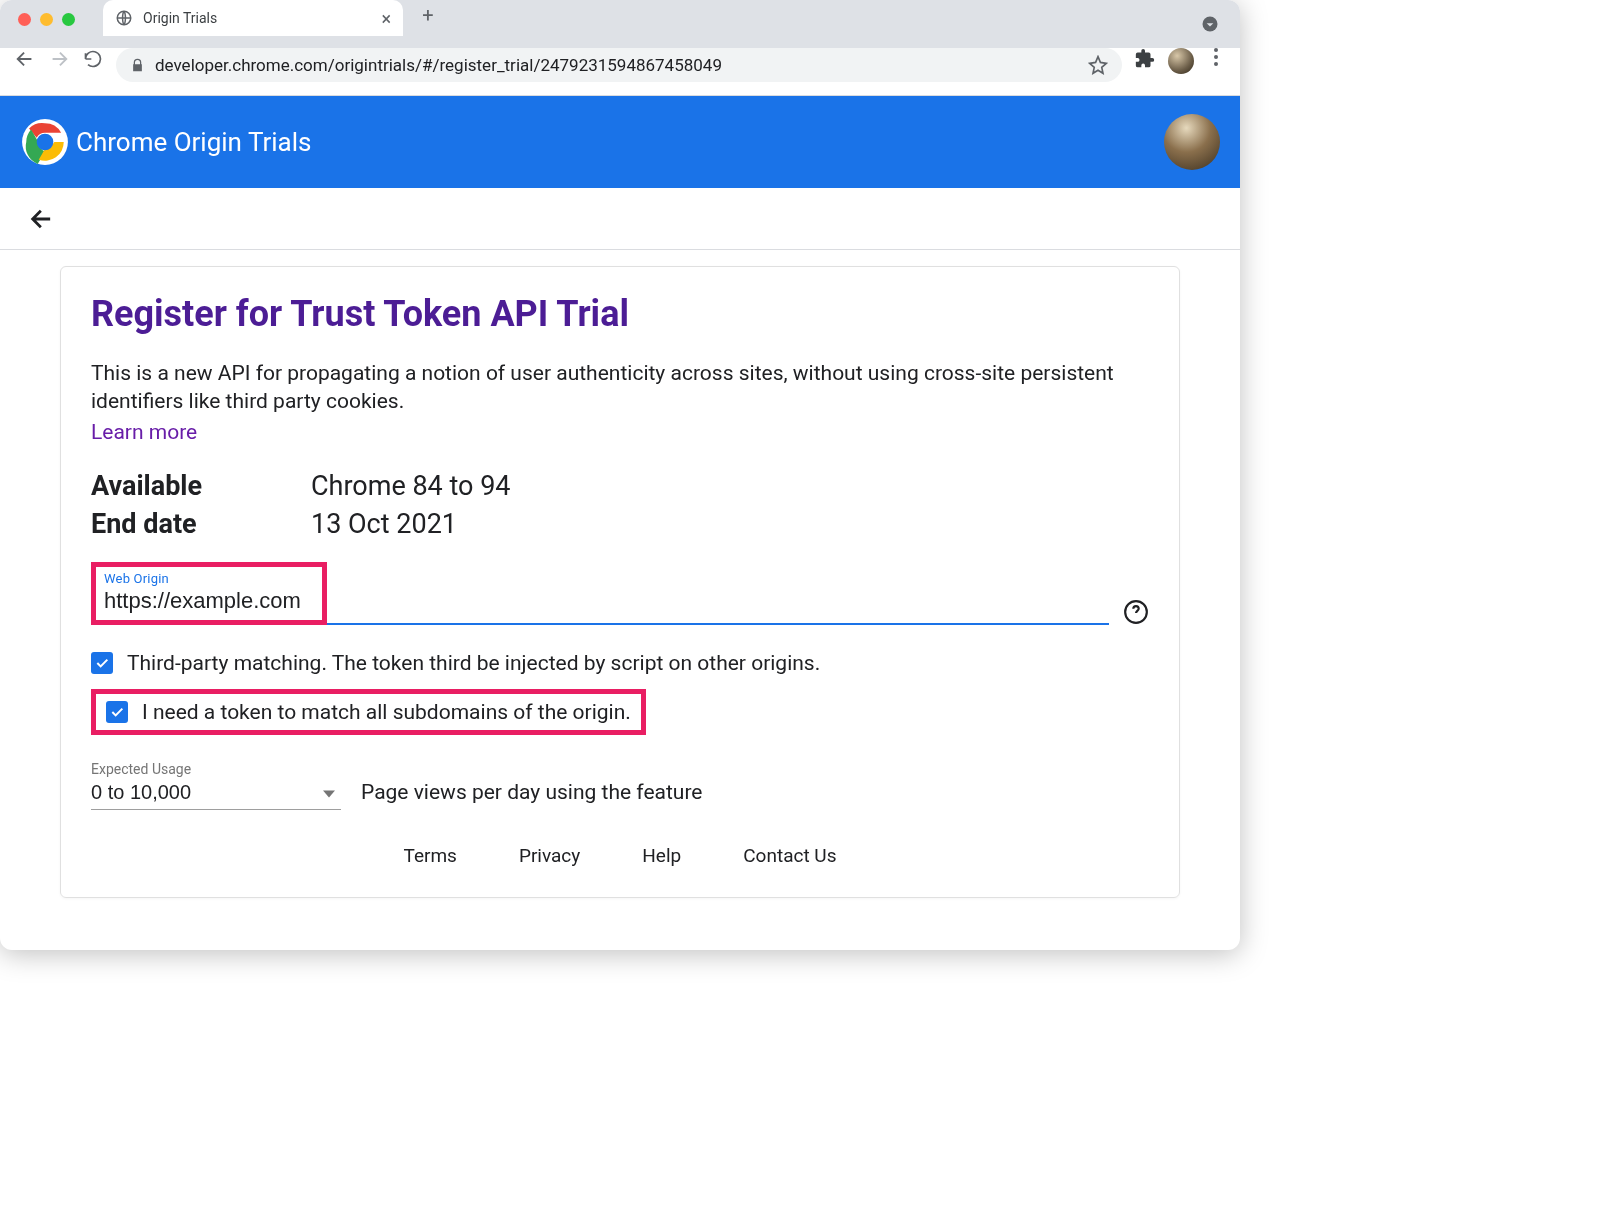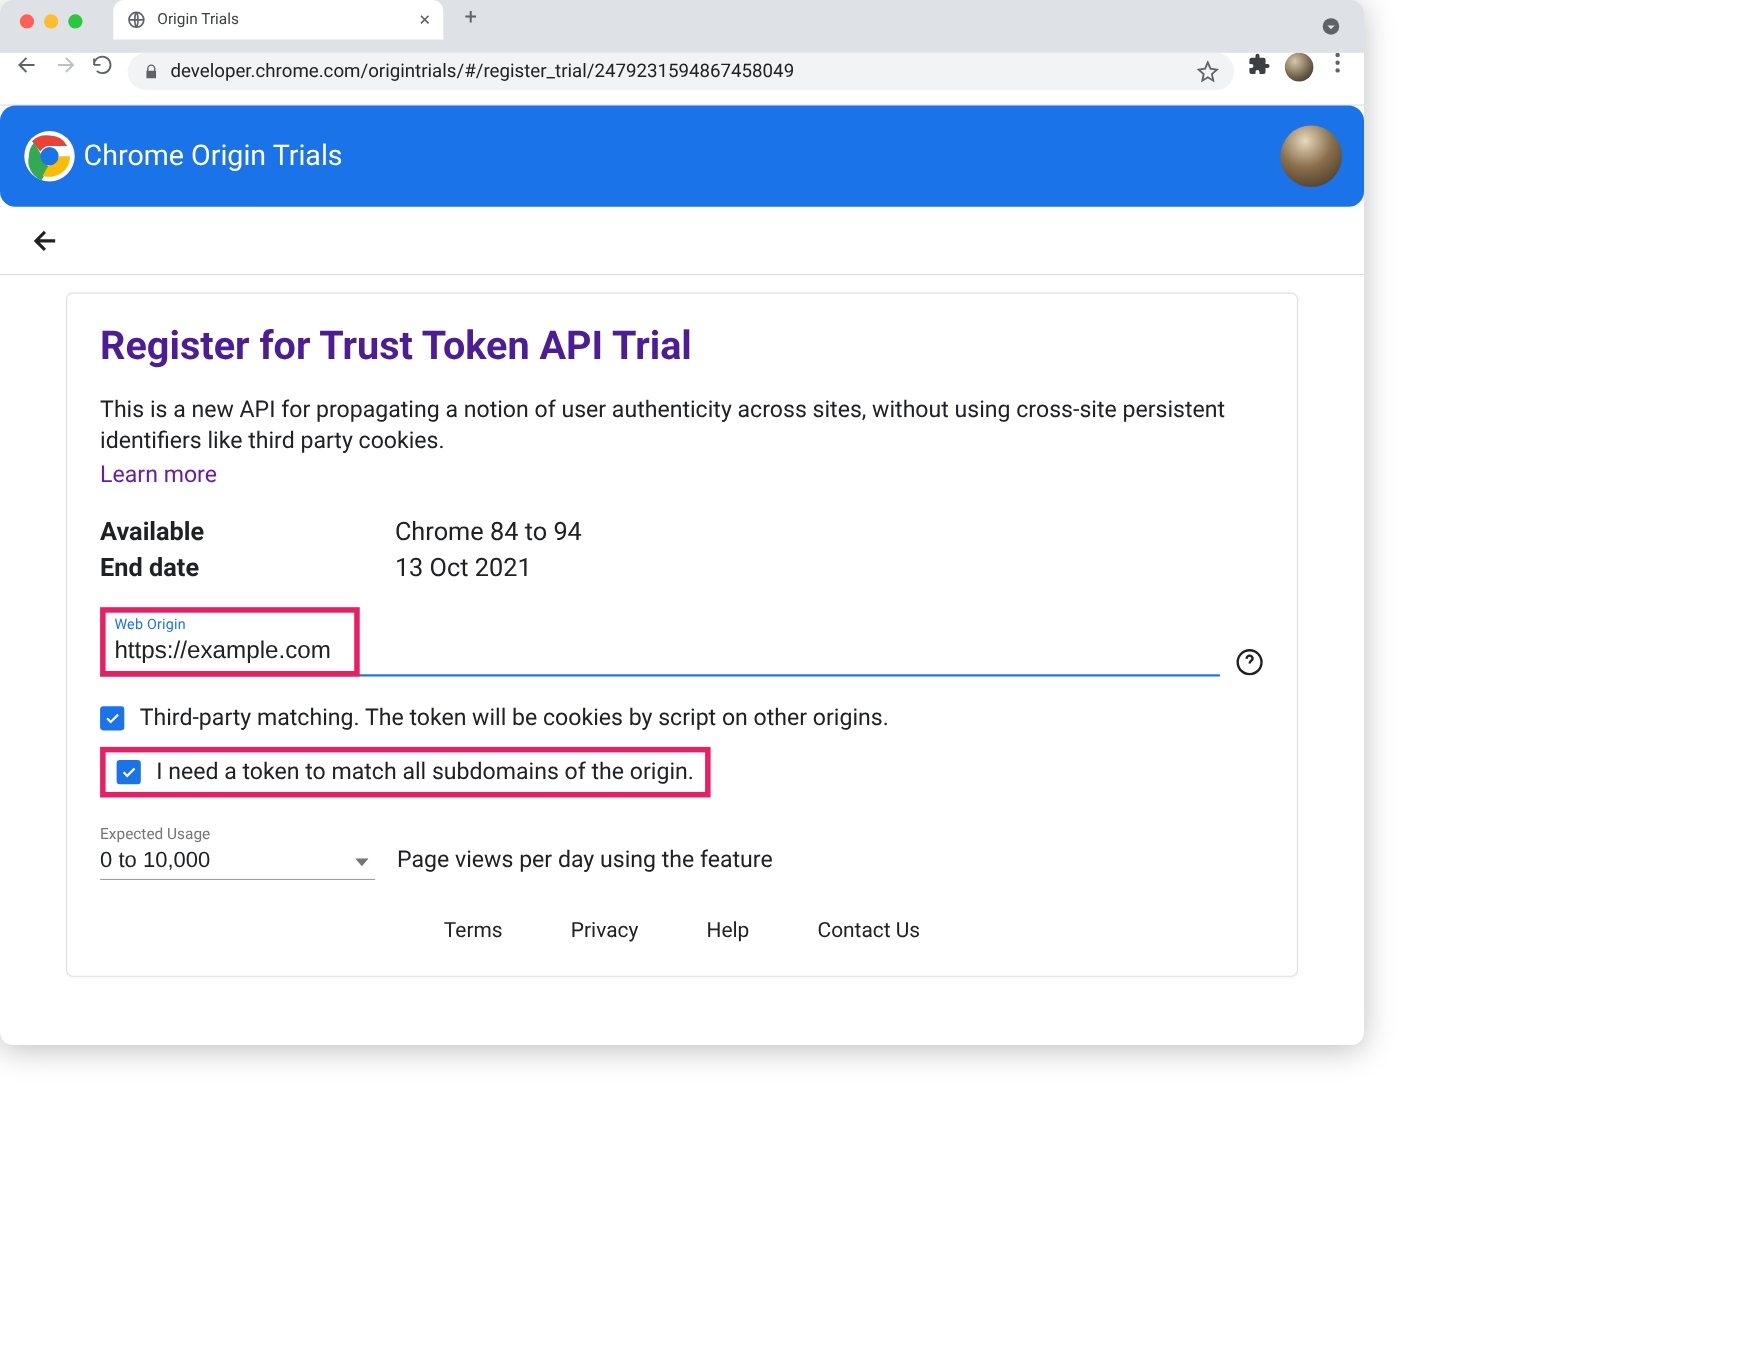--- a/index.html
+++ b/index.html
@@ -55,40 +55,40 @@
   .omnibox .lock{width:15px;height:15px;color:#5f6368;}
   .omnibox .star{margin-left:auto;color:#5f6368;width:20px;height:20px;}
   .ext-icn{width:22px;height:22px;color:#3c4043;}
   .avatar-sm{width:26px;height:26px;border-radius:50%;background:radial-gradient(circle at 35% 30%, #d8c7a8 0%, #6b5d48 60%, #2c2416 100%);}
   .kebab{width:20px;display:flex;flex-direction:column;align-items:center;gap:3px;}
   .kebab span{width:4px;height:4px;border-radius:50%;background:#5f6368;}
 
   
   .app-header{
     height:92px; background:#1a73e8; display:flex; align-items:center;
-    padding:12px 20px; color:#fff;border-radius:14px;
+    padding:12px 20px; color:#fff;
   }
   .app-header .chrome-logo{width:50px;height:50px;margin-right:6px;}
   .app-header .title{font-size:26px;font-weight:400;}
   .app-header .avatar-lg{width:56px;height:56px;border-radius:50%;margin-left:auto;background:radial-gradient(circle at 40% 25%, #e6d9bd 0%, #8a6f4c 45%, #3a2e1e 100%);}
 
   .subheader{height:62px;display:flex;align-items:center;padding:0 28px;border-bottom:1px solid #dadce0;}
   .subheader .back{width:28px;height:28px;color:#202124;cursor:pointer;}
 
   .card-wrap{padding:16px 60px 0 60px;}
   .card{
     border:1px solid #e0e0e0; border-radius:6px;
     padding:26px 30px 30px 30px;
     box-shadow:0 1px 3px rgba(0,0,0,0.04);
   }
   .card h1{font-size:36px;font-weight:700;color:#4c1d95;margin-bottom:24px;}
   .desc{font-size:21px;line-height:1.35;color:#202124;}
   .learn{color:#681da8;font-size:21px;text-decoration:none;display:inline-block;margin-top:4px;margin-bottom:20px;}
 
-  .meta-row{display:flex;font-size:23px;margin:6px 0;gap:48px;}
+  .meta-row{display:flex;font-size:27px;margin:6px 0;}
   .meta-row .k{width:220px;font-weight:700;color:#202124;}
   .meta-row .v{color:#202124;}
 
   .field-wrap{position:relative;margin-top:22px;display:flex;align-items:flex-end;gap:12px;}
   .hl-box{border:5px solid #e91e63;padding:4px 8px 6px 8px;display:inline-block;}
   .tf-label{font-size:13px;color:#1a73e8;letter-spacing:.2px;}
   .tf-input{
     border:none;outline:none;font-size:22px;color:#202124;
     width:210px;background:transparent;padding-top:2px;
   }
@@ -223,21 +223,21 @@
           <path d="M9.5 9a2.5 2.5 0 115 0c0 1.5-2.5 2-2.5 4m0 3h.01"></path>
         </svg>
     </div>
 
     <div class="check-row">
       <div class="cbx">
           <svg viewBox="0 0 24 24">
             <path d="M5 12l5 5L20 7"></path>
           </svg>
         </div>
-      <span>Third-party matching. The token will be cookies by script on other origins.</span>
+      <span>Third-party matching. The token third be injected by script on other origins.</span>
     </div>
 
     <div class="check-row" style="margin-top:14px;">
       <div class="hl-inline">
         <div class="cbx">
             <svg viewBox="0 0 24 24">
               <path d="M5 12l5 5L20 7"></path>
             </svg>
           </div>
         <span>I need a token to match all subdomains of the origin.</span>

